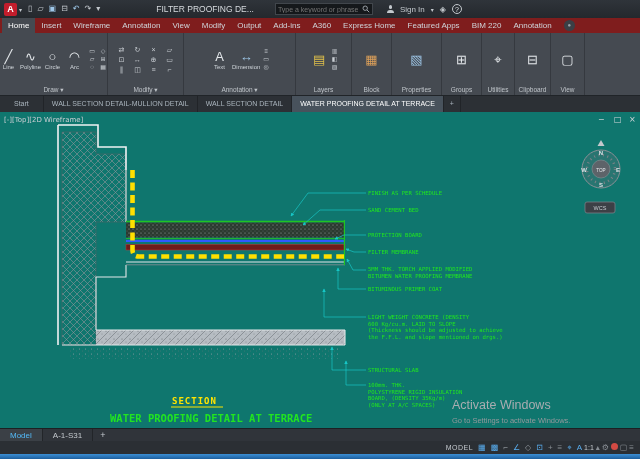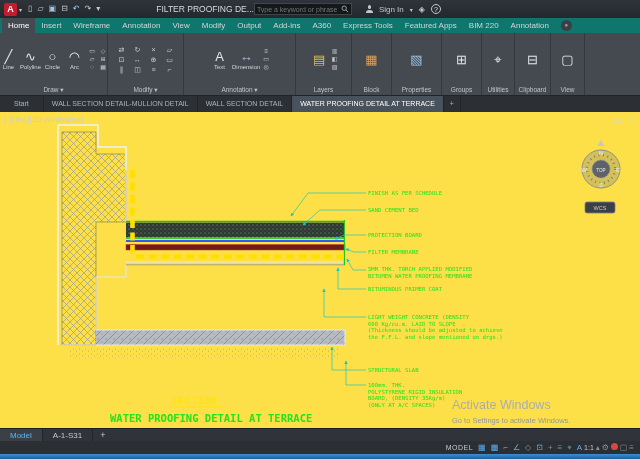--- a/index.html
+++ b/index.html
@@ -7,31 +7,31 @@
   .app{width:640px;height:459px;display:flex;flex-direction:column;background:#2a2e33}
 
   
   .titlebar{height:18px;background:linear-gradient(#2f343a,#24282d);display:flex;align-items:center;padding:0 4px;flex:0 0 auto}
   .logo{width:13px;height:13px;background:#c21d2c;color:#fff;font-weight:bold;font-size:9px;display:flex;align-items:center;justify-content:center;border-radius:2px}
   .logo-dd{font-size:6px;color:#c3c8cd;margin:0 2px}
   .qat{display:flex;gap:5px;margin-left:4px}
   .qat span{font-size:8px;color:#c3c8cd;line-height:18px}
   .qat .sv{color:#9ec7e8}
   .tb-title{color:#d6dade;font-size:8.5px;margin-left:56px;white-space:nowrap}
-  .searchwrap{display:flex;align-items:center;margin-left:0;background:#15181b;border:1px solid #41464c;height:12px;padding:0 2px}
+  .searchwrap{display:flex;align-items:center;margin-left:21px;background:#15181b;border:1px solid #41464c;height:12px;padding:0 2px}
   .search{width:84px;height:10px;background:transparent;border:0;color:#9aa0a6;font-size:7px;font-family:"Liberation Sans",sans-serif;outline:none}
   .tb-right{display:flex;align-items:center;gap:6px;margin-left:14px;color:#c3c8cd;font-size:8px}
   .person{width:7px;height:8px;position:relative;display:inline-block}
   .person::before{content:"";position:absolute;top:0;left:1.75px;width:3.5px;height:3.5px;border-radius:50%;background:#c3c8cd}
   .person::after{content:"";position:absolute;bottom:0;left:0;width:7px;height:3.5px;border-radius:3.5px 3.5px 0 0;background:#c3c8cd}
   .dd{font-size:6px;color:#c3c8cd}
   .help-circle{width:10px;height:10px;border:1px solid #c3c8cd;border-radius:50%;font-size:7px;display:flex;align-items:center;justify-content:center;color:#e0e4e8}
 
   
-  .rtabs{height:15px;background:#0f766e;display:flex;align-items:stretch;padding-left:2px;flex:0 0 auto}
+  .rtabs{height:15px;background:#7f1d1d;display:flex;align-items:stretch;padding-left:2px;flex:0 0 auto}
   .rtab{padding:0 6px;font-size:8px;color:#cfd4d9;line-height:15px;white-space:nowrap}
   .rtab.active{background:#454a51;color:#ffffff}
   .rtab-extra{width:11px;height:11px;border-radius:50%;background:#3a3f45;color:#9aa0a6;font-size:6px;line-height:11px;text-align:center;align-self:center;margin-left:6px}
 
   
   .ribbon{height:63px;background:#454a51;display:flex;flex:0 0 auto;border-bottom:1px solid #202428}
   .panel{display:flex;flex-direction:column;border-right:1px solid #35393f;flex:0 0 auto}
   .panel-body{flex:1;display:flex;align-items:center;justify-content:center;gap:3px;padding:2px 2px 0}
   .panel-label{height:11px;font-size:6.5px;color:#bfc4c9;text-align:center;line-height:11px;white-space:nowrap}
   .bigbtn{display:flex;flex-direction:column;align-items:center;justify-content:center;min-width:19px}
@@ -50,21 +50,21 @@
   .ribbon-fill{flex:1;border-right:0}
 
   
   .doctabs{height:16px;background:#2c3035;display:flex;align-items:stretch;flex:0 0 auto}
   .dtab{padding:0 8px;font-size:7px;color:#aab4bd;line-height:16px;border-right:1px solid #212428;white-space:nowrap}
   .dtab.start{padding:0 14px}
   .dtab.active{background:#48525c;color:#ffffff}
   .dtab.add{padding:0 6px}
 
   
-  .canvas{flex:1;position:relative;background:#fde047;overflow:hidden}
+  .canvas{flex:1;position:relative;background:#0f766e;overflow:hidden}
   .canvas svg{position:absolute;inset:0}
   .vpctl{font:7px "DejaVu Sans",sans-serif;fill:#c9ced3}
   .winctl{font:8px "DejaVu Sans",sans-serif;fill:#d3d7db}
   .callout text{font:5.6px "DejaVu Sans Mono",monospace;fill:#21e421}
   .section-label{font:bold 9px "DejaVu Sans Mono",monospace;fill:#ffe400;letter-spacing:1px}
   .dwg-title{font:bold 10.5px "DejaVu Sans Mono",monospace;fill:#21e421}
   .wm1{font:12.5px "Liberation Sans",sans-serif;fill:#a9adb1}
   .wm2{font:7.5px "Liberation Sans",sans-serif;fill:#94989c}
   .cmp{font:bold 6px "Liberation Sans",sans-serif;fill:#dde1e5;text-anchor:middle}
   .cmp-c{font:4.6px "Liberation Sans",sans-serif;fill:#e6eaed;text-anchor:middle}
@@ -122,21 +122,21 @@
   <div class="rtabs">
     <div class="rtab active">Home</div>
     <div class="rtab">Insert</div>
     <div class="rtab">Wireframe</div>
     <div class="rtab">Annotation</div>
     <div class="rtab">View</div>
     <div class="rtab">Modify</div>
     <div class="rtab">Output</div>
     <div class="rtab">Add-ins</div>
     <div class="rtab">A360</div>
-    <div class="rtab">Express Tools</div>
+    <div class="rtab">Express Home</div>
     <div class="rtab">Featured Apps</div>
     <div class="rtab">BIM 220</div>
     <div class="rtab">Annotation</div>
     <div class="rtab-extra">●</div>
   </div>
 
   <div class="ribbon">
     <div class="panel p-draw">
       <div class="panel-body">
         <div class="bigbtn">

